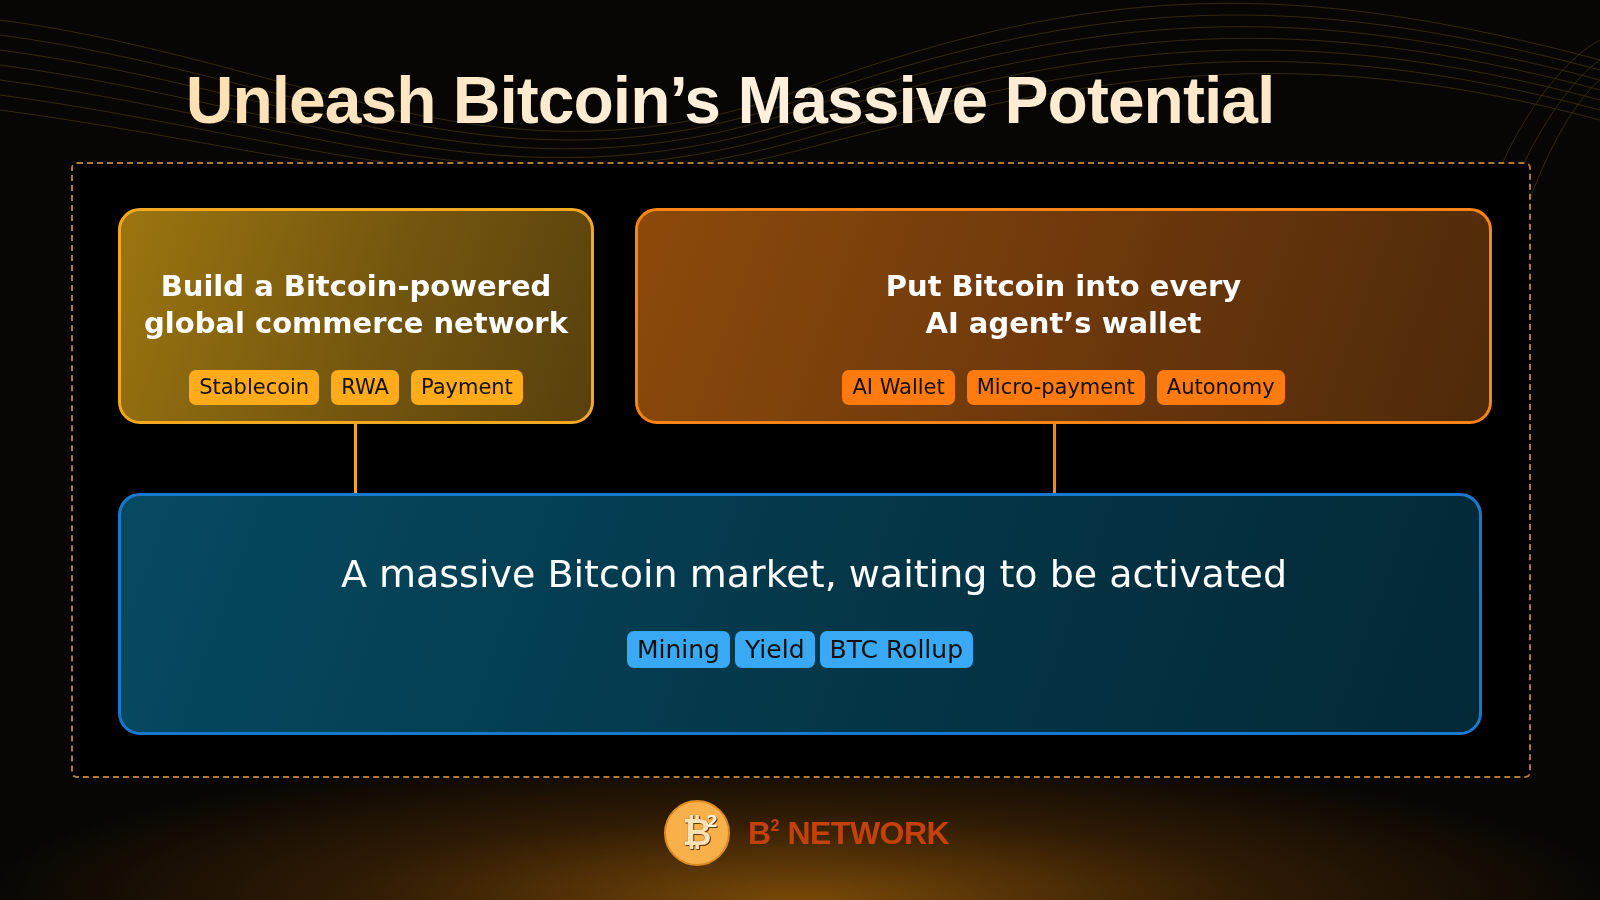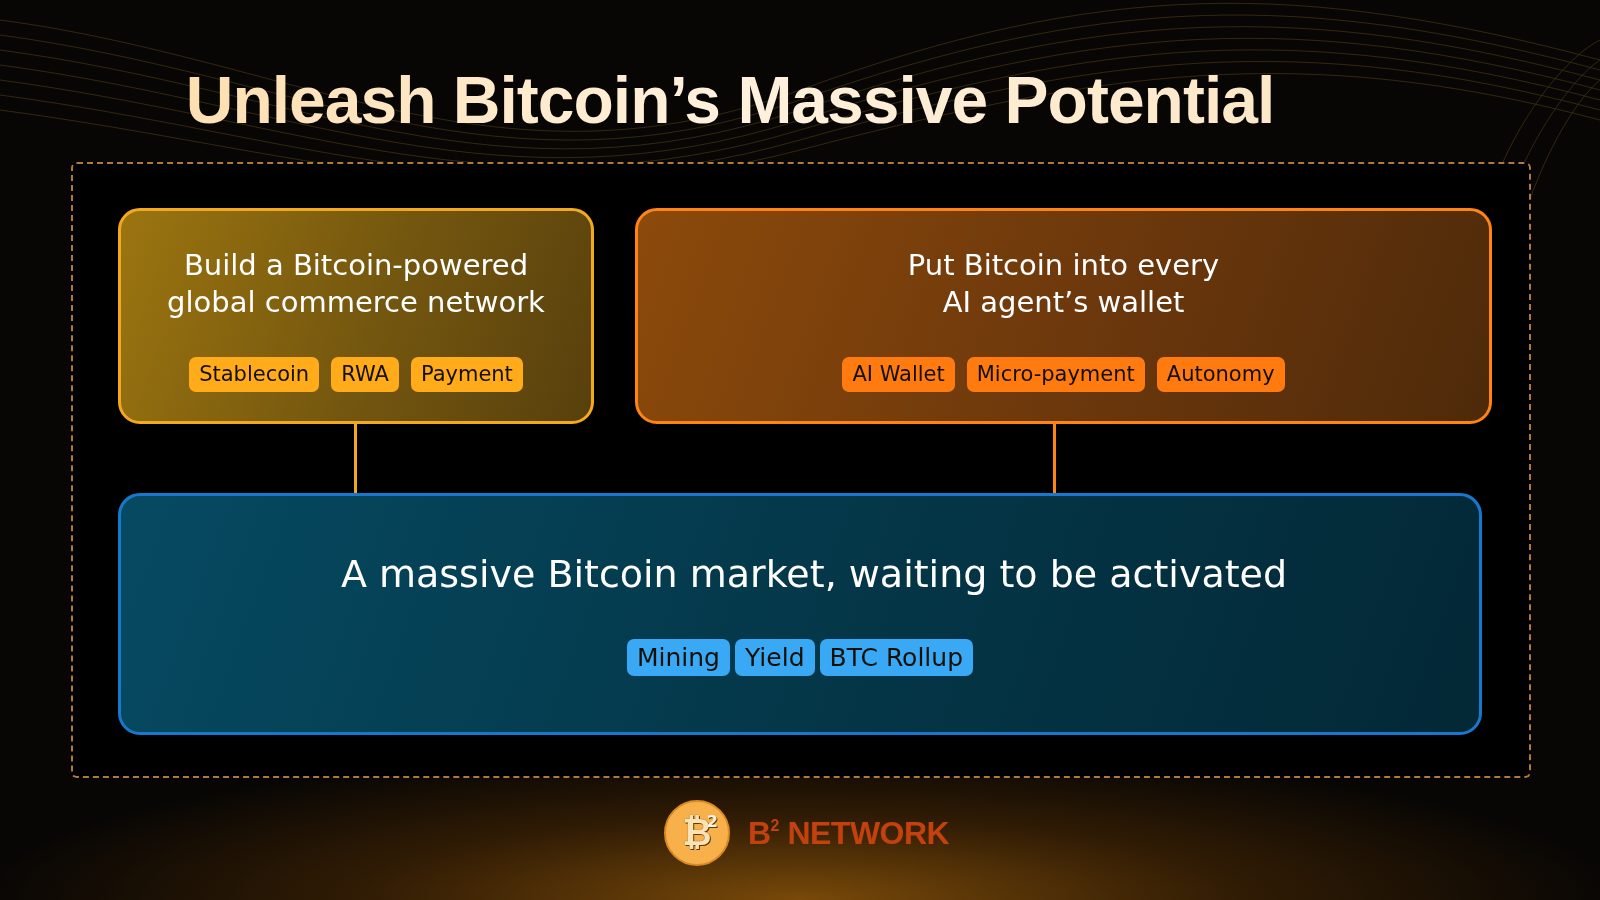--- a/index.html
+++ b/index.html
@@ -35,28 +35,28 @@
     left:635px; top:208px; width:857px; height:216px;
     border:3px solid #ff8413;
     background: linear-gradient(110deg, #8c4a0b 0%, #6b370c 55%, #4e2a0a 100%);
   }
   .card-market {
     left:118px; top:493px; width:1364px; height:242px;
     border:3px solid #1679cf;
     background: linear-gradient(110deg, #064a62 0%, #043647 55%, #032836 100%);
   }
   .card-heading { font-size:29px; line-height:37px; font-weight:500; }
-  .card-commerce .card-heading, .card-ai .card-heading { margin-top:36px; }
+  .card-commerce .card-heading, .card-ai .card-heading { margin-top:57px;font-weight:bold; }
   .card-market .card-heading { font-size:38px; margin-top:60px;padding-left:28px; }
   .pills { display:flex; justify-content:center; gap:12px; }
   .card-commerce .pills, .card-ai .pills { margin-top:28px; }
   .card-market .pills { margin-top:38px; gap:5px; }
   .pill {
     display:inline-block; padding:0 10px; height:35px; line-height:35px; border-radius:7px;
-    color:#141007; font-size:21px; font-weight:500;margin-top:8px;
+    color:#141007; font-size:21px; font-weight:500;
   }
   .pill-yellow { background:#ffab1a; }
   .pill-orange { background:#ff7b0f; }
   .pill-blue { background:#3aa9f5; font-size:25px; height:37px; line-height:37px; }
   .connector { position:absolute; width:3px; }
   .conn-left { left:354px; top:424px; height:69px; background:#f3a91f; }
   .conn-right { left:1053px; top:424px; height:69px; background:#ff8413; }
   .logo { position:absolute; left:664px; top:800px; display:flex; align-items:center; }
   .logo-coin {
     width:66px; height:66px; border-radius:50%;

